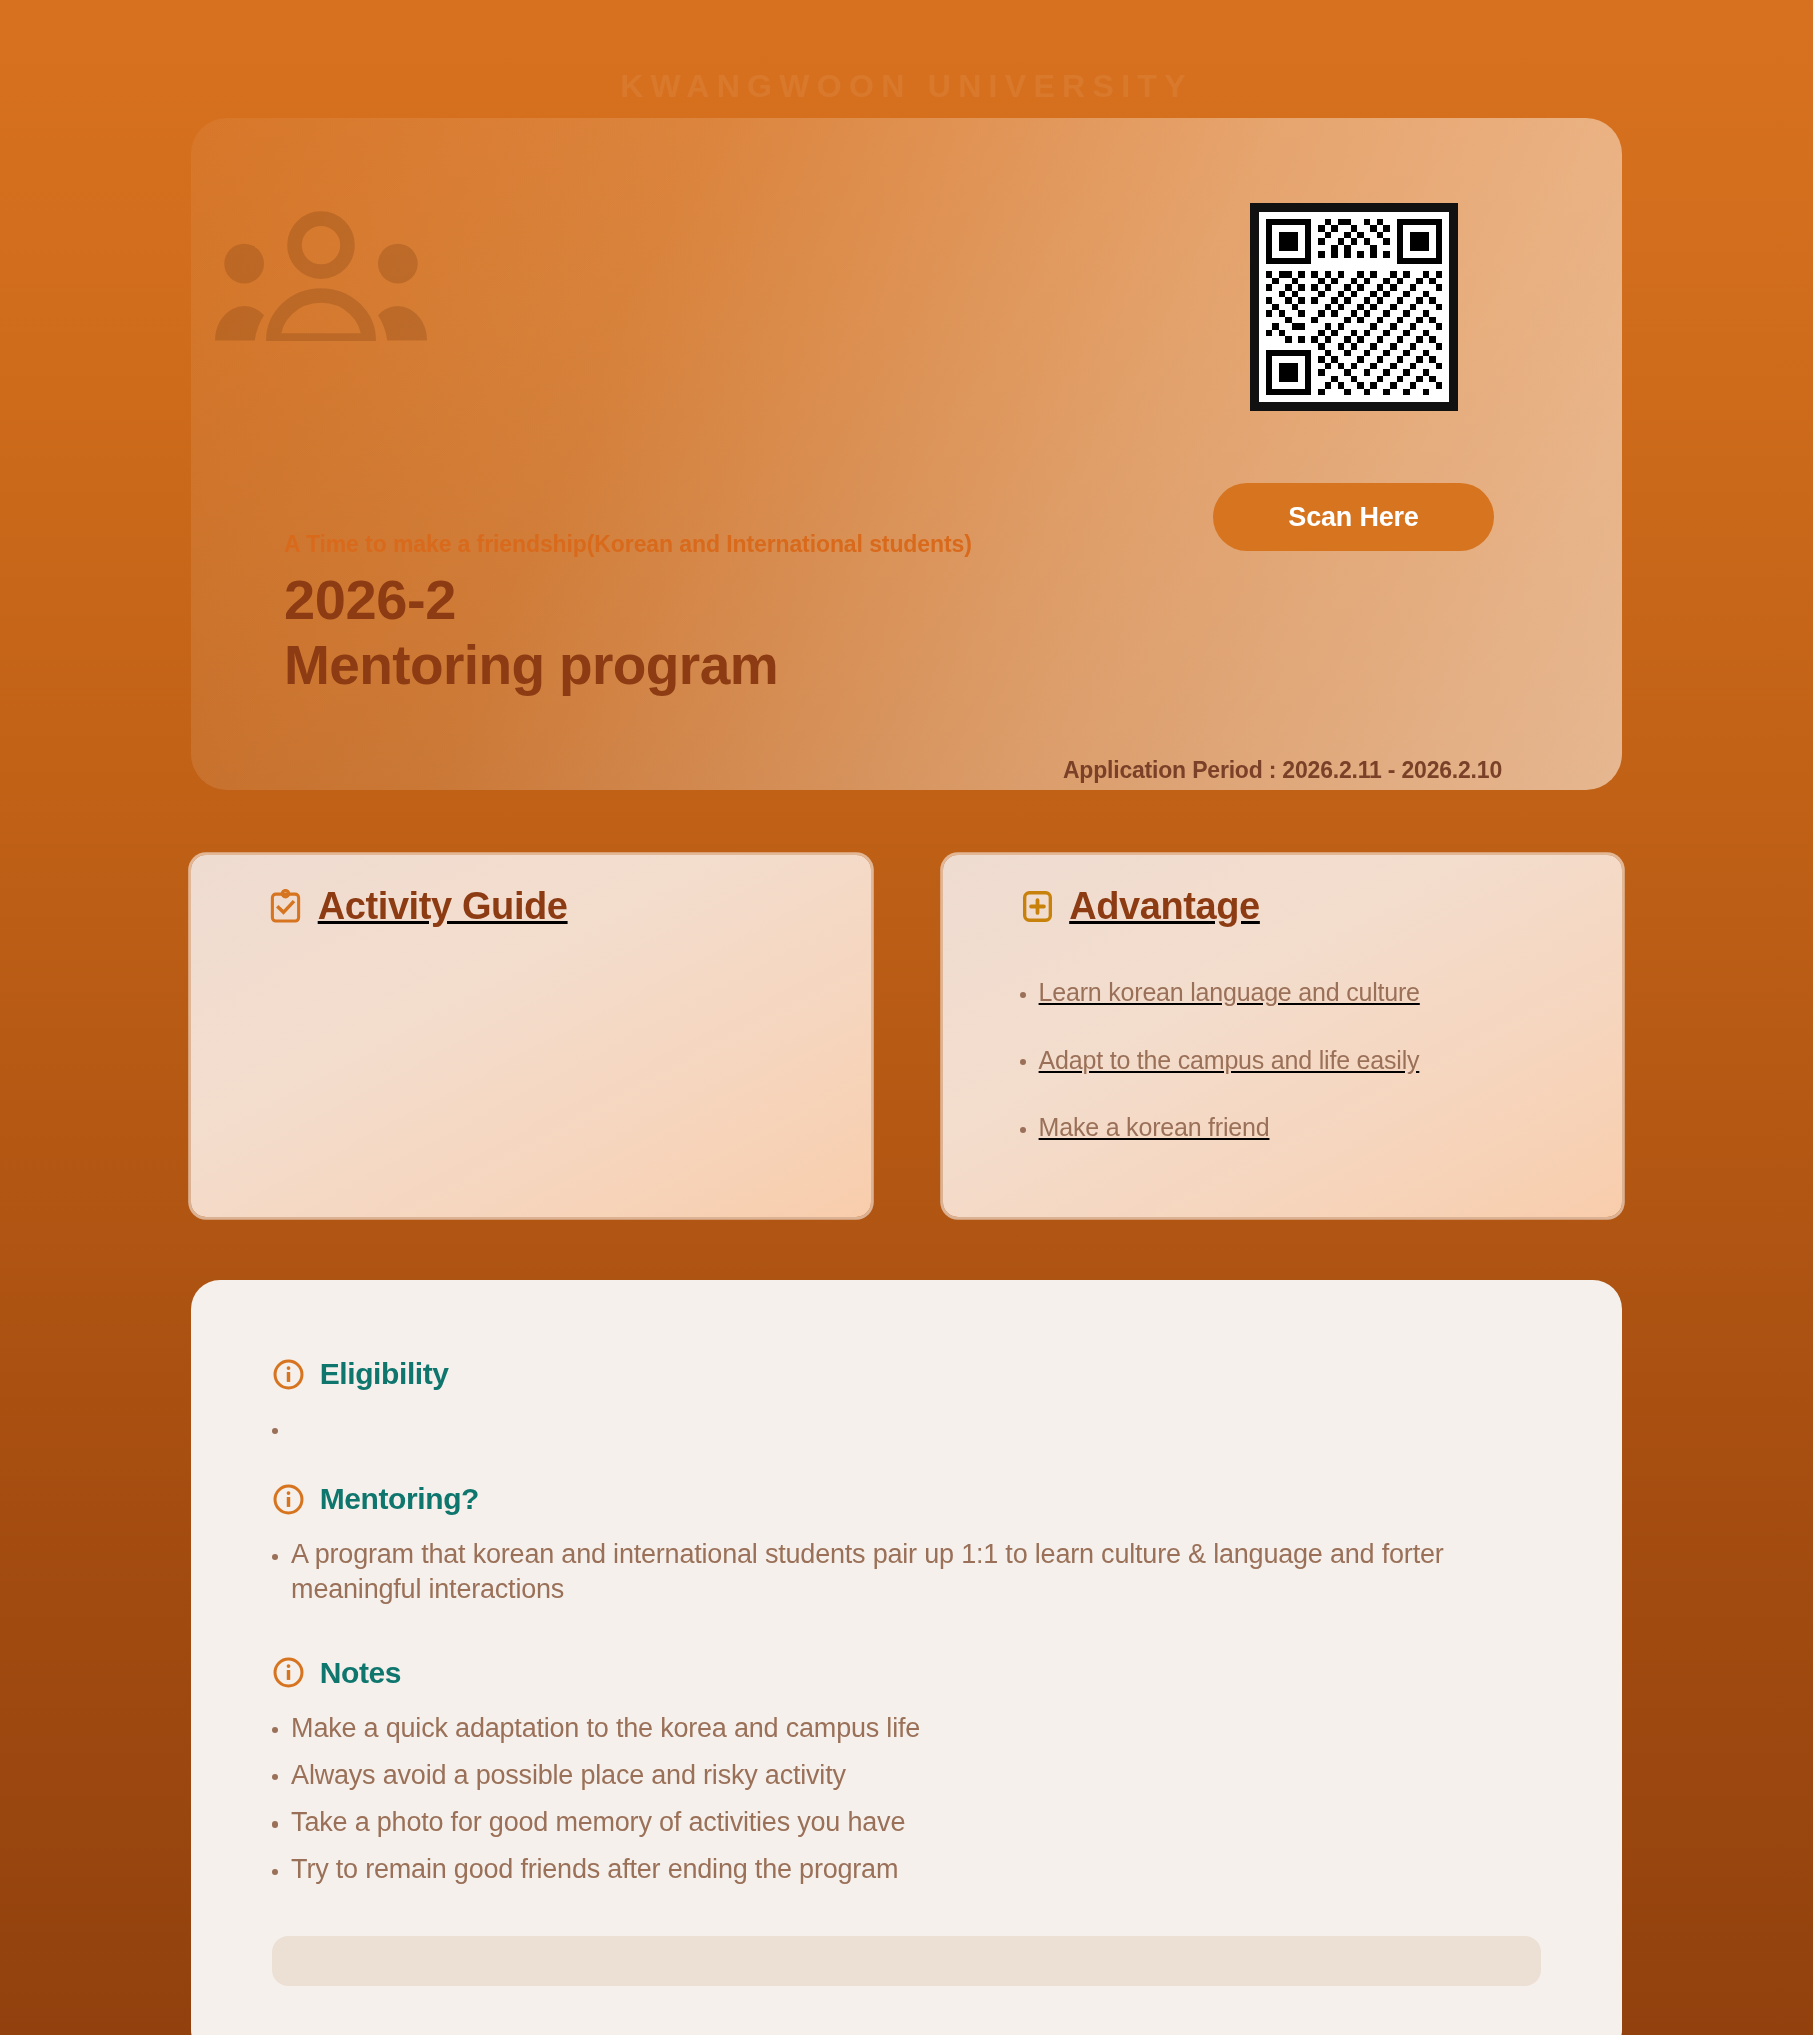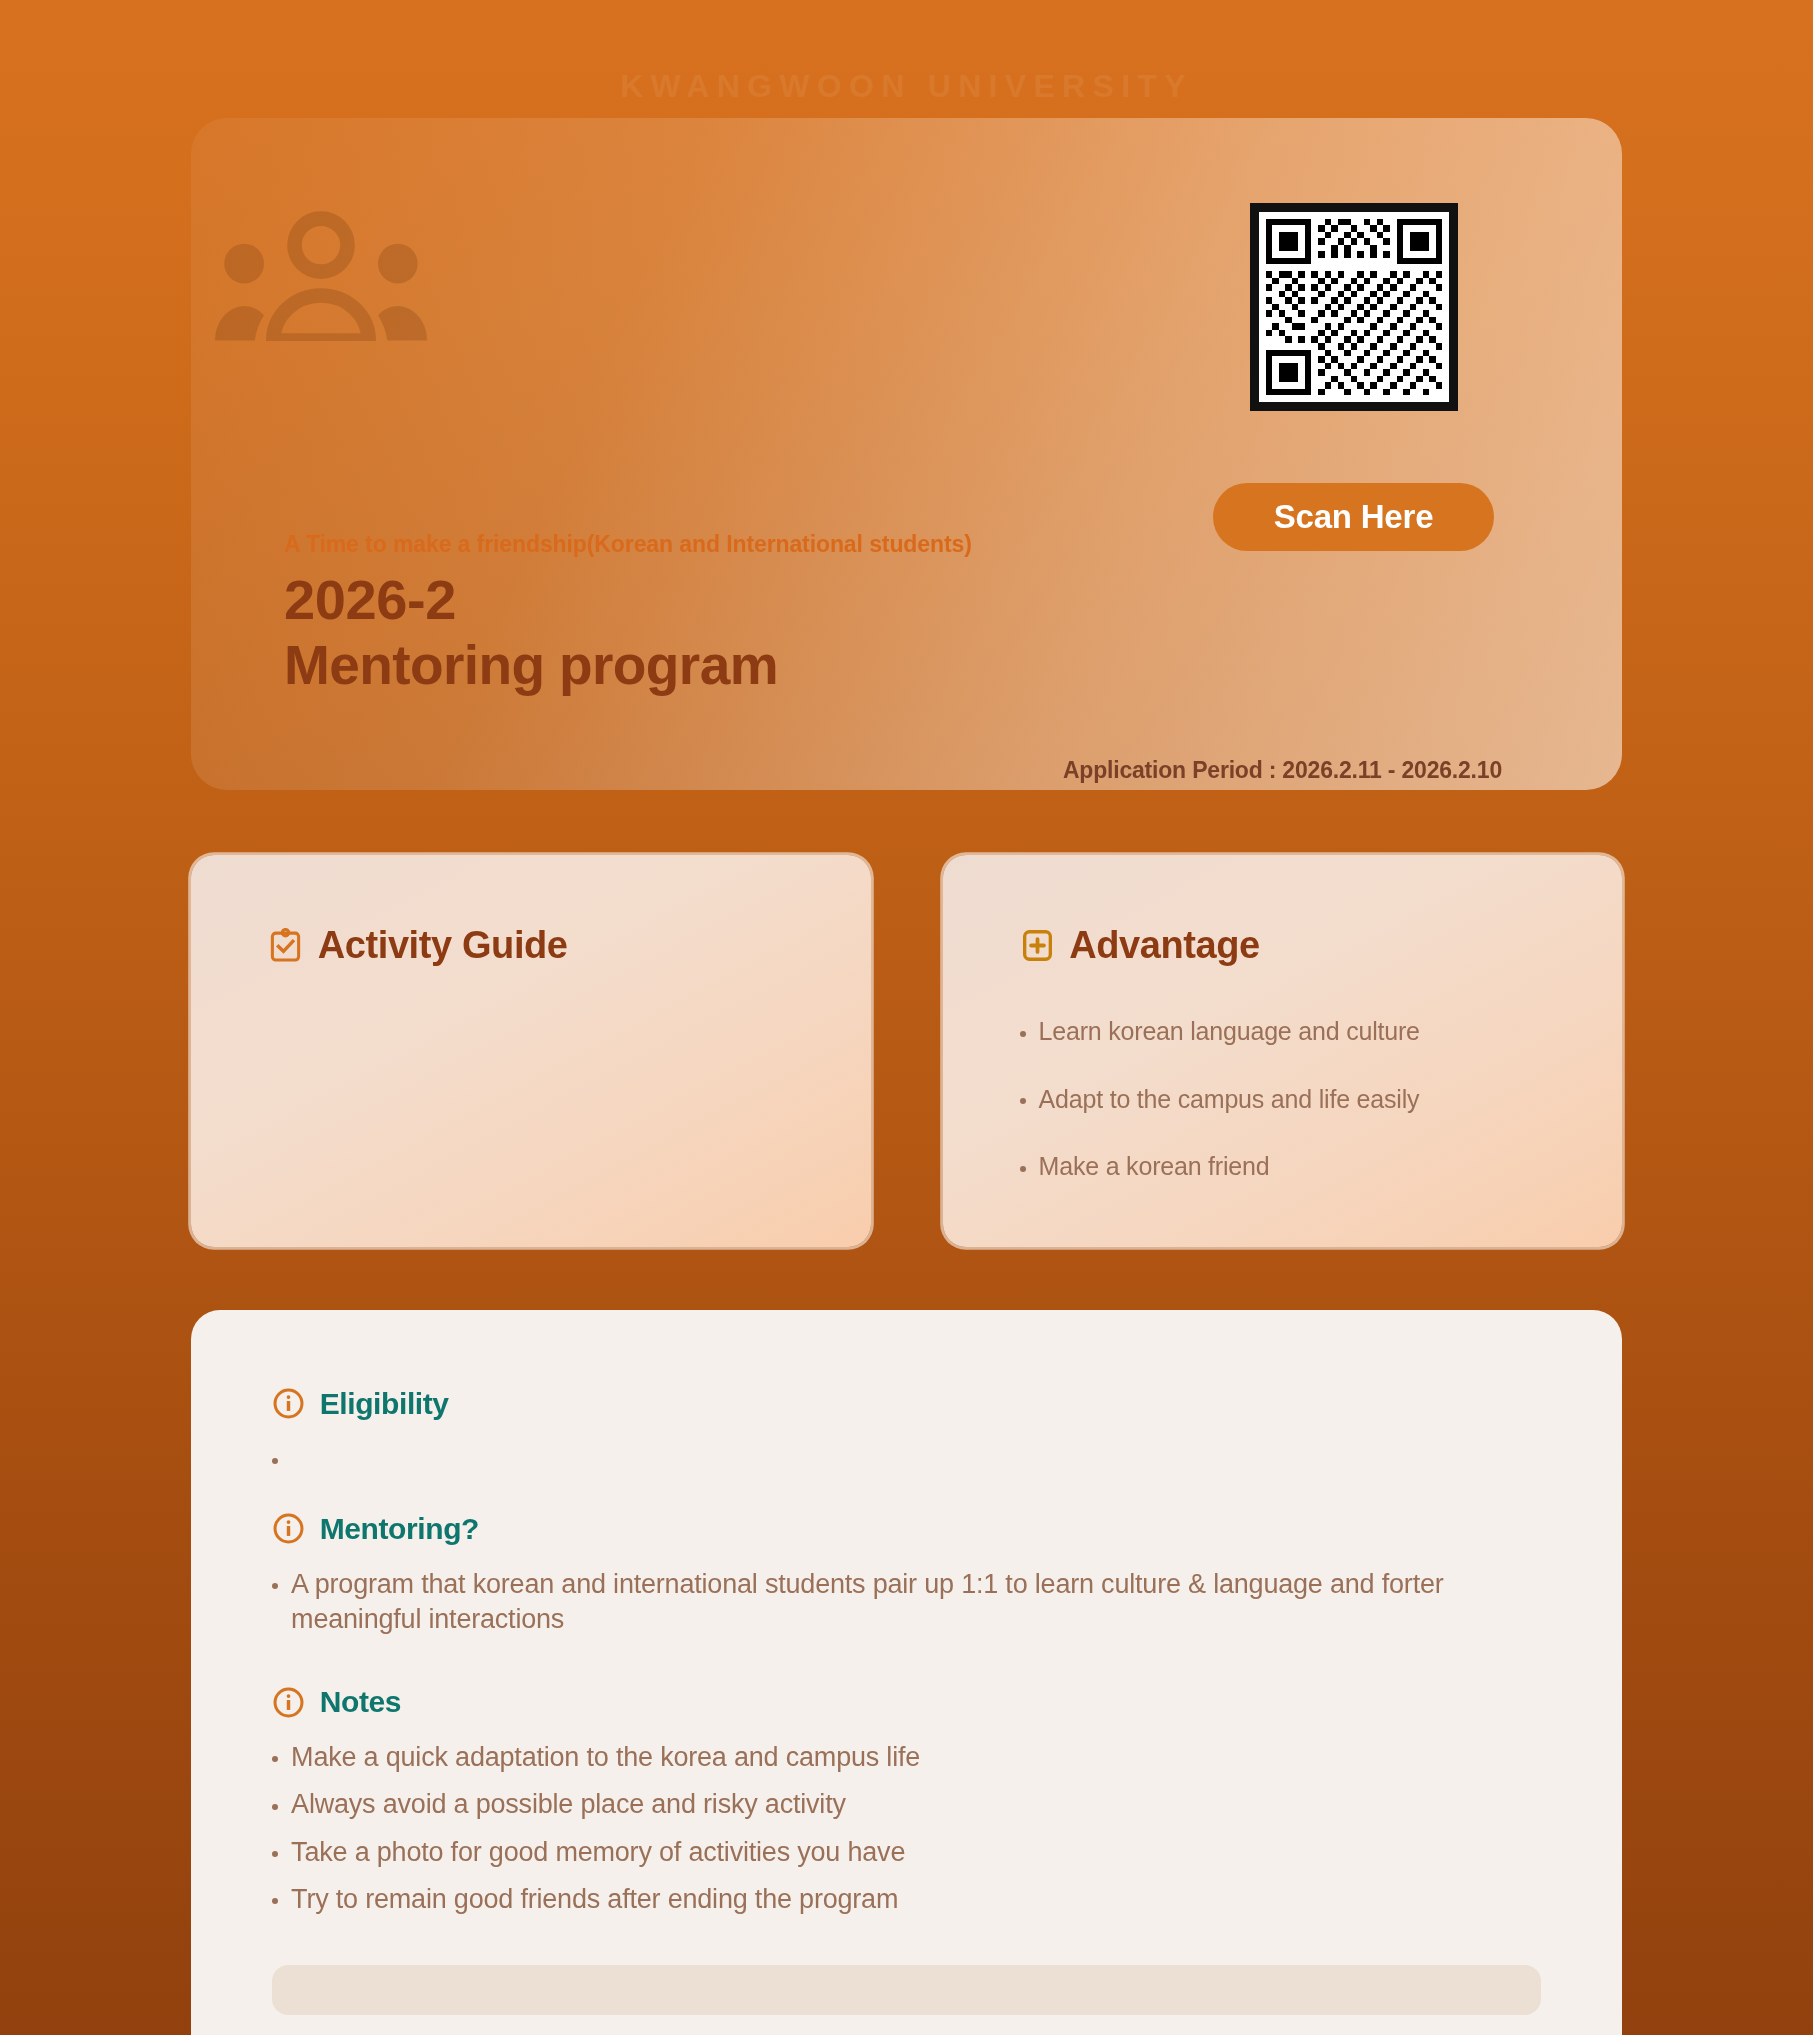--- a/index.html
+++ b/index.html
@@ -122,21 +122,21 @@
 
   .scan-btn {
     display: block;
     margin: 72px auto 1px;
     width: 281px;
     height: 68px;
     line-height: 68px;
     border-radius: 34px;
     background: #d6741f;
     color: #ffffff;
-    font-size: 33px;
+    font-size: 27px;
     font-weight: 700;
     border: none;
     cursor: pointer;
     font-family: inherit;
     letter-spacing: -0.2px;
   }
 
   .app-period {
     position: absolute;
     right: 120px;
@@ -151,25 +151,26 @@
 
   
   .two-col {
     display: flex;
     gap: 72px;
     margin-top: 65px;
   }
 
   .mini-card {
     flex: 1;
-    border-radius: 23px;
-    padding: 69px 77px 65px;
+    border-radius: 15px;
+    padding: 30px 77px 65px;
     min-height: 362px;
     background: linear-gradient(152deg, #efdcd1 0%, #f3ddcd 38%, #f6d5bd 72%, #f8cdac 100%);
     box-shadow: 0 0 0 2.8px rgba(255, 255, 255, 0.55);
+    text-decoration: underline;
   }
 
   .mini-head {
     display: flex;
     align-items: center;
     gap: 14.7px;
     margin-bottom: 49px;
   }
 
   .mini-head .ico { width: 35px; height: 35px; flex: 0 0 auto; }

